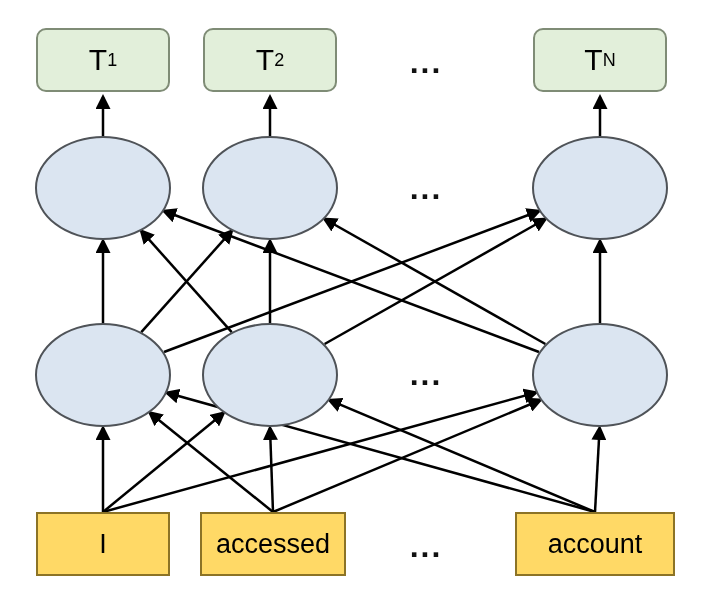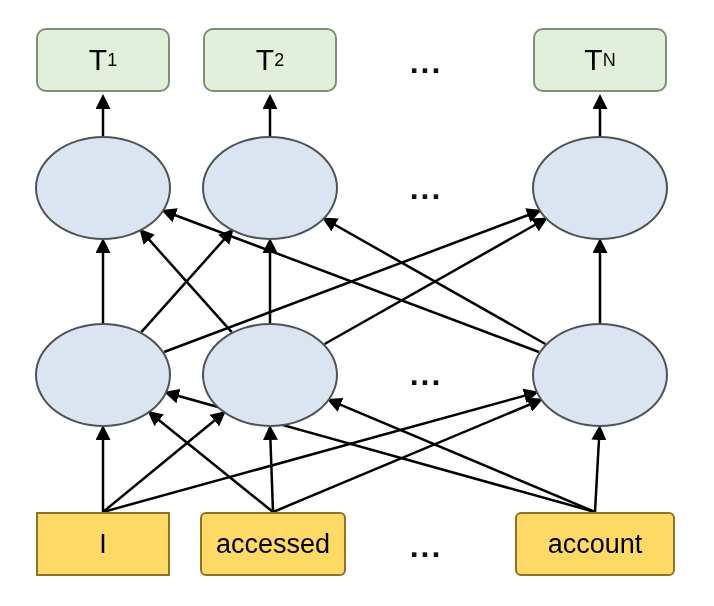--- a/index.html
+++ b/index.html
@@ -106,17 +106,17 @@
   <div class="node ellipse row-h2" style="left:202px;"></div>
   <div class="node ellipse row-h2" style="left:532px;"></div>
   <div class="dots" style="left:426px; top:188px;">...</div>
 
   <div class="node ellipse row-h1" style="left:35px;"></div>
   <div class="node ellipse row-h1" style="left:202px;"></div>
   <div class="node ellipse row-h1" style="left:532px;"></div>
   <div class="dots" style="left:426px; top:374px;">...</div>
 
   <div class="node ibox" style="left:36px;  width:134px;">I</div>
-  <div class="node ibox" style="left:200px; width:146px;border-radius:6px;">accessed</div>
-  <div class="node ibox" style="left:515px; width:160px;border-radius:6px;">account</div>
+  <div class="node ibox" style="left:200px; width:146px;">accessed</div>
+  <div class="node ibox" style="left:515px; width:160px;">account</div>
   <div class="dots" style="left:426px; top:546px;">...</div>
 
 </div>
 
 </body></html>

